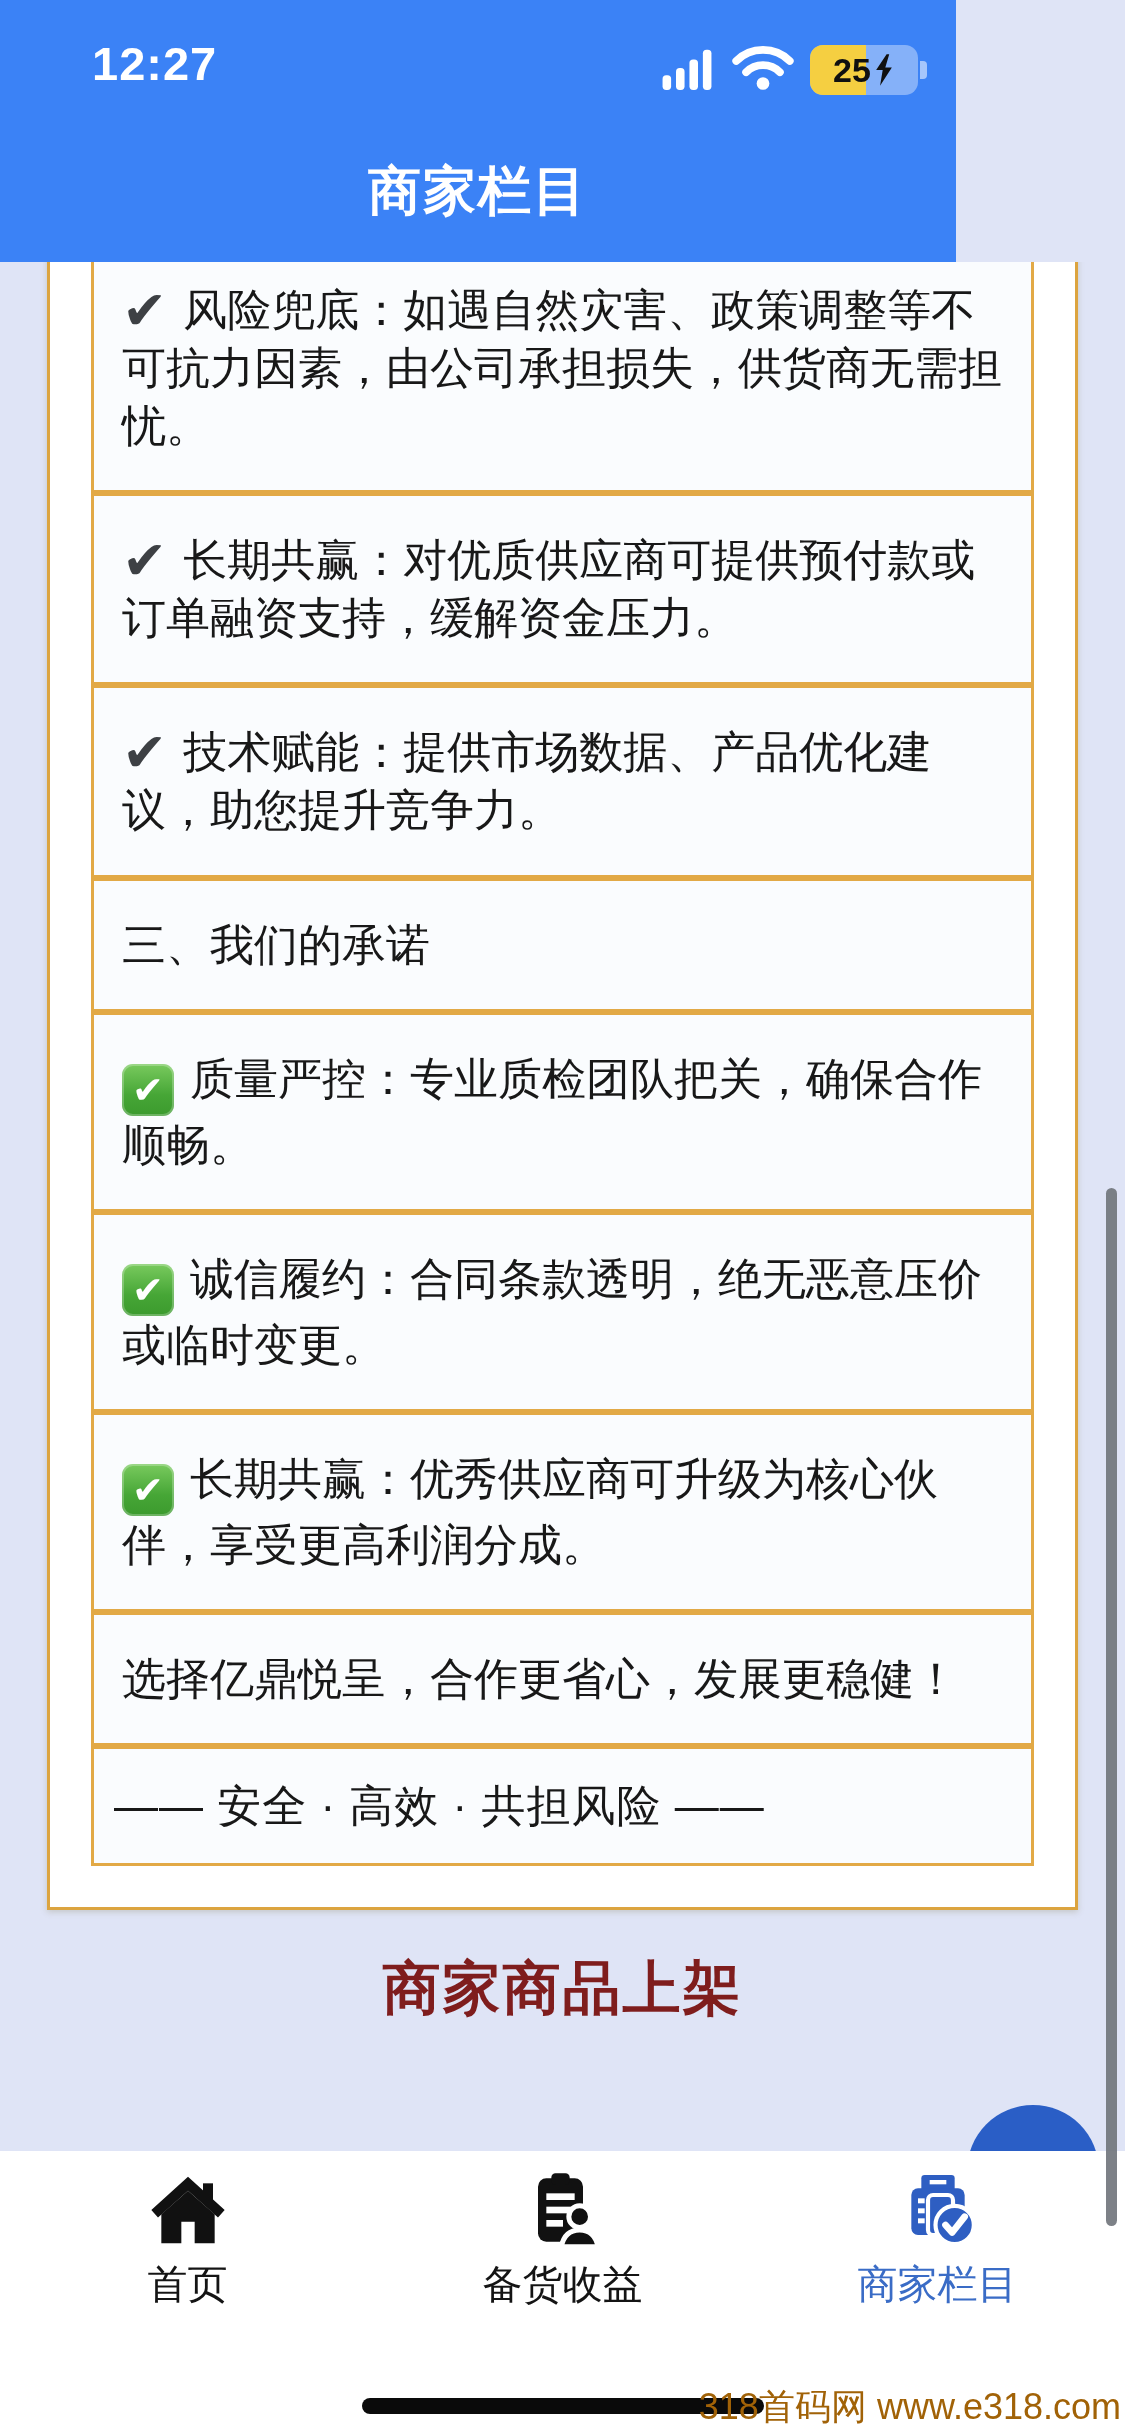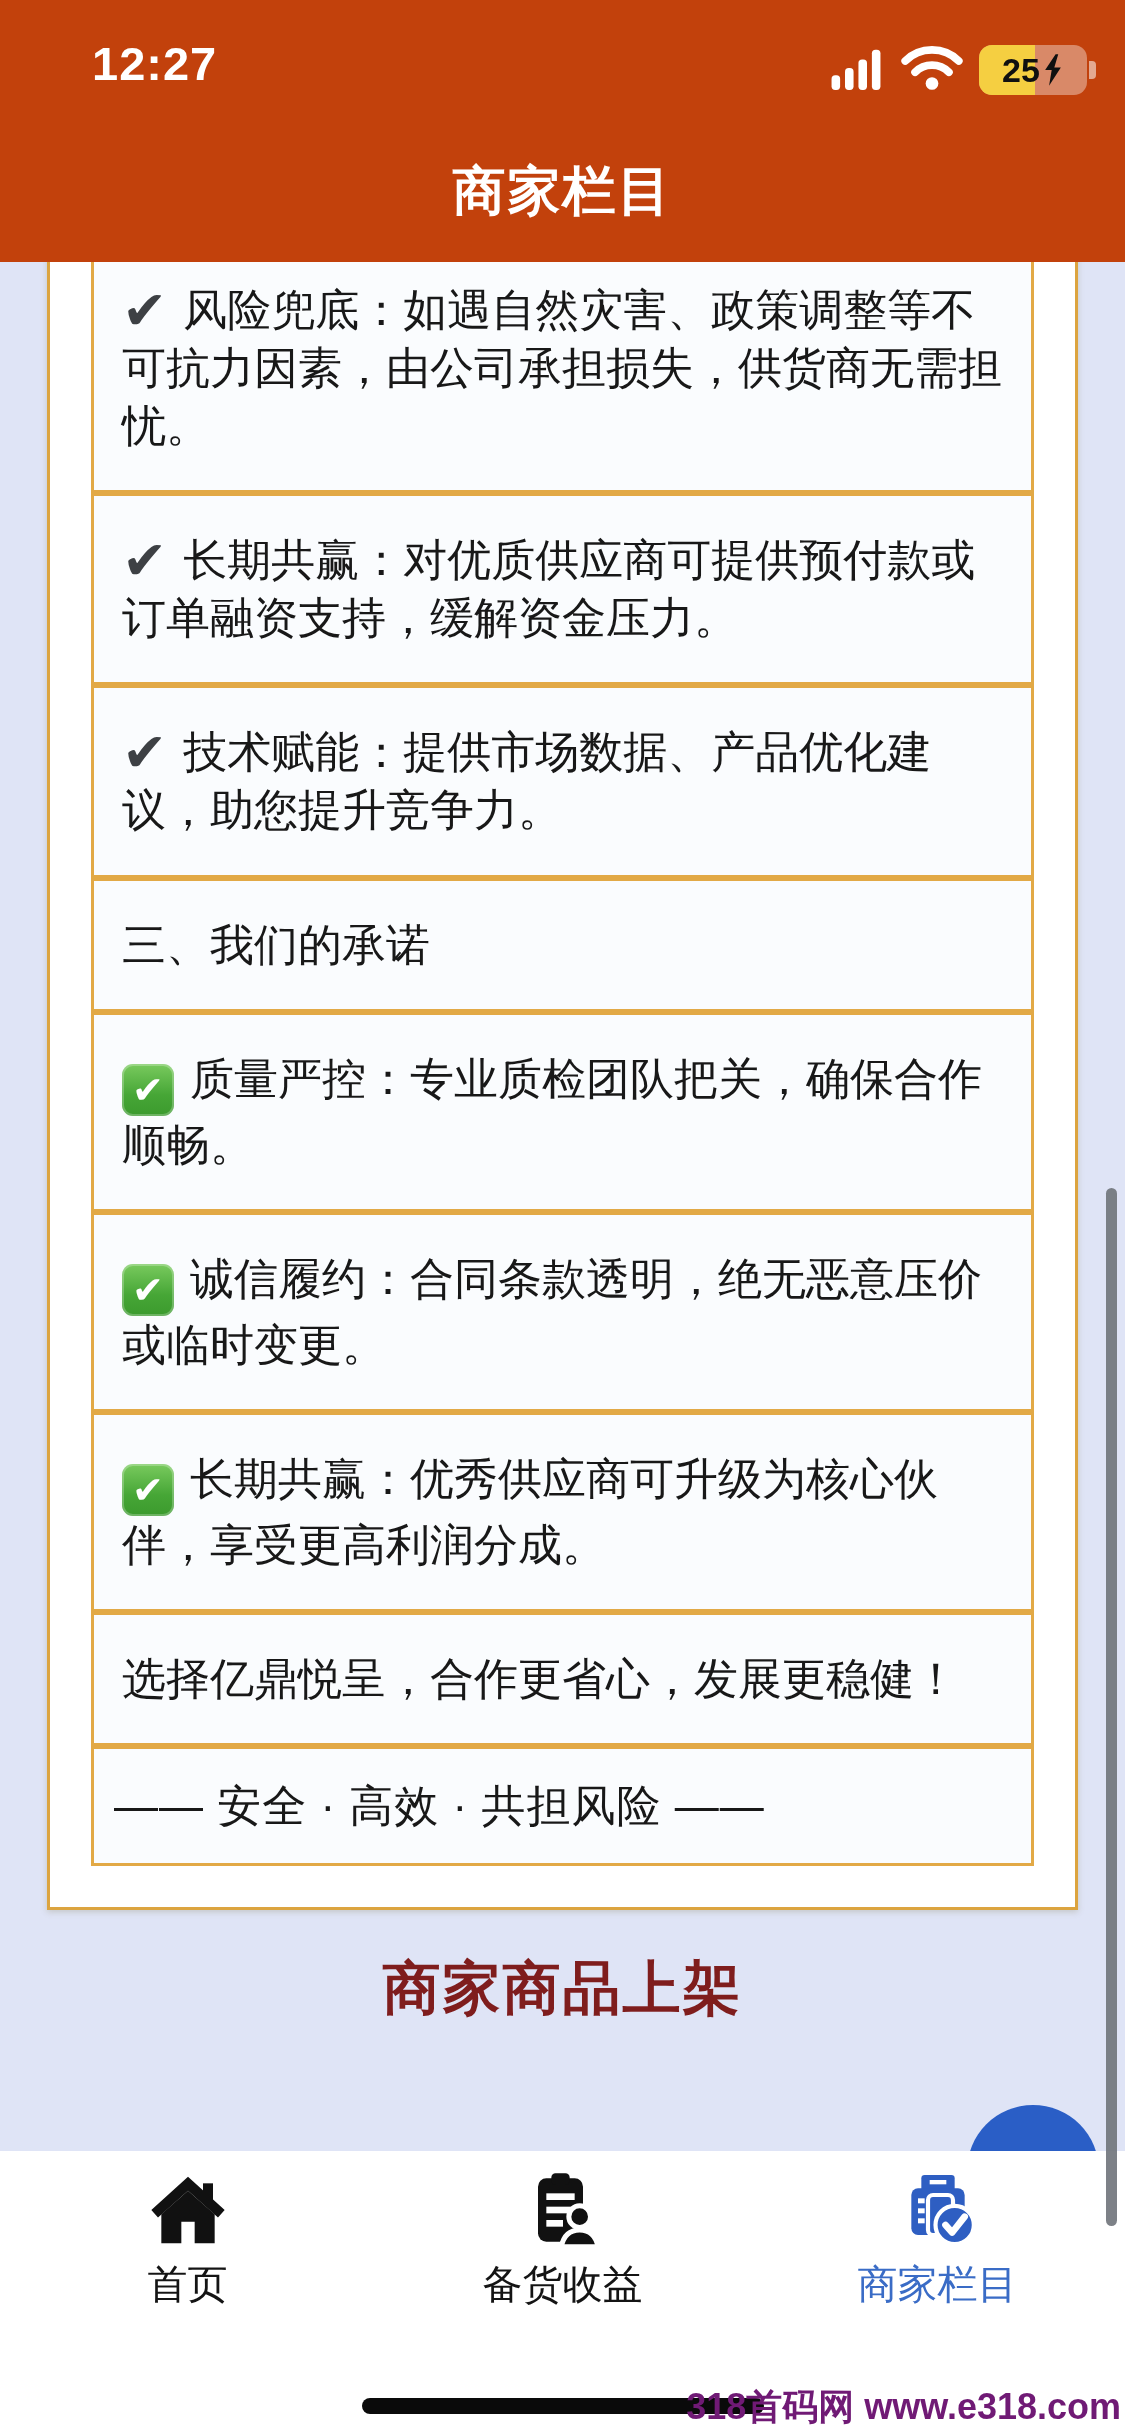--- a/index.html
+++ b/index.html
@@ -4,21 +4,21 @@
 <style>
   html,body{margin:0;padding:0;background:#2a2a2e;}
   *{box-sizing:border-box;}
   .screen{
     position:relative;width:1125px;height:2436px;overflow:hidden;
     background:#dfe4f6;
     font-family:"Liberation Sans","DejaVu Sans",sans-serif;
     color:#1b1b1b;
   }
   
-  .header{position:absolute;top:0;left:0;width:1125px;height:262px;background:#c2410c;z-index:3;}
+  .header{position:absolute;top:0;left:0;width:956px;height:262px;background:#3b82f6;z-index:3;}
   .time{position:absolute;left:92px;top:36px;font-size:47px;font-weight:700;color:#fff;letter-spacing:1px;}
   .sicons{position:absolute;right:38px;top:44px;display:flex;align-items:center;gap:16px;height:52px;}
   .batt{position:relative;width:108px;height:50px;border-radius:13px;background:rgba(255,255,255,.38);overflow:visible;}
   .batt-fill{position:absolute;left:0;top:0;bottom:0;width:52%;background:#f5cf41;border-radius:13px 0 0 13px;}
   .batt-inner{position:absolute;inset:0;display:flex;align-items:center;justify-content:center;gap:2px;}
   .batt-pct{font-size:34px;font-weight:800;color:#101010;line-height:1;}
   .batt-nub{position:absolute;right:-9px;top:16px;width:7px;height:18px;border-radius:0 4px 4px 0;background:rgba(255,255,255,.55);}
   .header-title{position:absolute;top:156px;left:0;width:100%;text-align:center;
     font-size:53px;font-weight:700;color:#fff;letter-spacing:2px;}
   
@@ -55,21 +55,21 @@
     position:absolute;left:967px;top:1843px;width:132px;height:132px;border-radius:50%;
     background:#2a5ec6;display:flex;align-items:flex-start;justify-content:center;z-index:2;cursor:pointer;
   }
   
   .tabbar{position:absolute;left:0;bottom:0;width:1125px;height:285px;background:#fff;z-index:5;display:flex;}
   .tab{flex:1;display:flex;flex-direction:column;align-items:center;padding-top:16px;cursor:pointer;}
   .tab-icon{height:86px;display:flex;align-items:center;justify-content:center;}
   .tab-label{margin-top:4px;font-size:40px;color:#141414;}
   .tab.active .tab-label{color:#3a6cc6;}
   .home-indicator{position:absolute;left:362px;bottom:22px;width:402px;height:16px;border-radius:9px;background:#0a0a0a;z-index:6;}
-  .watermark{position:absolute;right:4px;bottom:4px;font-size:36px;font-weight:700;color:#701a75;z-index:6;white-space:nowrap;margin-top:28px;}
+  .watermark{position:absolute;right:4px;bottom:4px;font-size:36px;font-weight:400;color:#a16207;z-index:6;white-space:nowrap;margin-top:28px;}
   .scrollbar-thumb{position:absolute;right:8px;top:1188px;width:11px;height:1038px;border-radius:6px;background:#6f737a;opacity:.9;z-index:7;}
 </style>
 </head>
 <body>
 
 <div class="screen">
 
   <div class="header">
     <div class="time">12:27</div>
     <div class="sicons">

